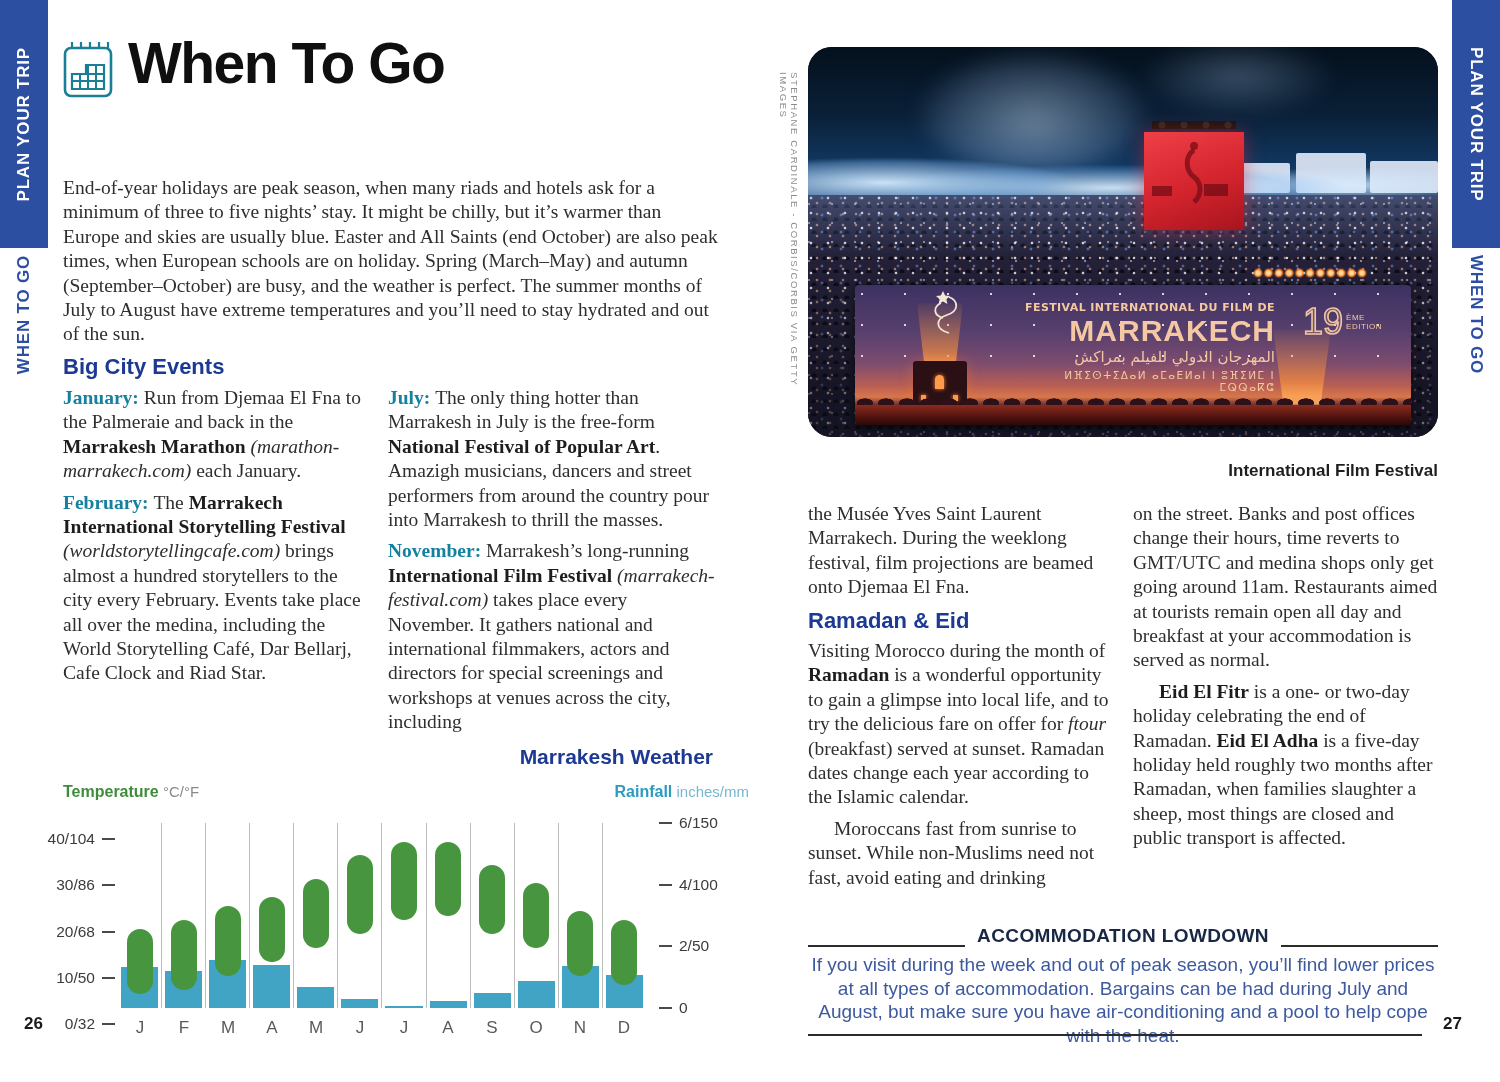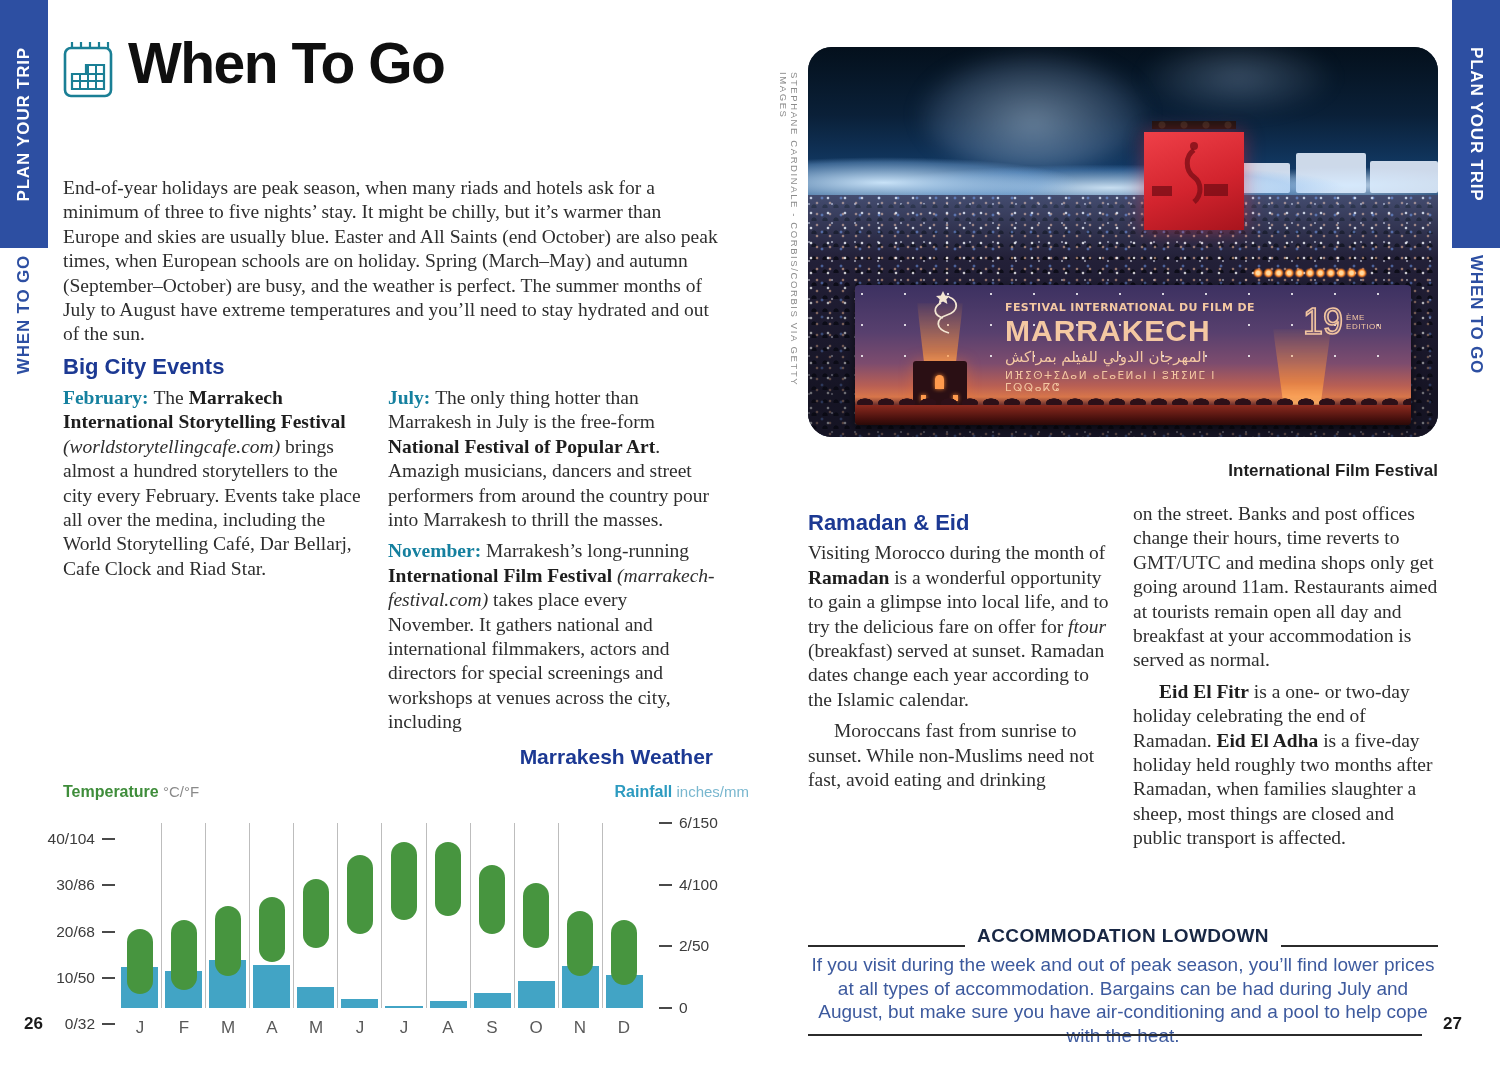--- a/index.html
+++ b/index.html
@@ -80,21 +80,21 @@
     background:radial-gradient(circle at 5px 5px,#ffd9a0 1.8px,#ff8c2d 3.2px,rgba(255,110,20,.25) 4.6px,transparent 5.4px);
     background-size:10.4px 11px;}
   #banner{left:47px;top:238px;width:556px;height:140px;border-radius:4px;overflow:hidden;
     background:linear-gradient(180deg,#3c3161 0%,#58406e 34%,#7d4c6e 56%,#b85f54 72%,#d8764a 80%,#3a1020 88%,#200a10 100%);
     box-shadow:0 3px 10px rgba(0,0,0,.6);}
   #stars{left:0;top:0;width:556px;height:90px;
     background:radial-gradient(circle at 7px 9px,rgba(255,255,255,.8) .8px,transparent 1.4px);background-size:43px 31px;}
   #btrees{left:0;top:106px;width:556px;height:16px;
     background:radial-gradient(ellipse 14px 8px at 10px 12px,#2d1018 55%,transparent 60%);background-size:21px 16px;}
   #bcarpet{left:0;top:120px;width:556px;height:20px;background:linear-gradient(180deg,#8c2a1e,#47100d 70%,#2a0a08);}
-  .btxt{color:#f4c8a2;text-align:left;}
+  .btxt{color:#f4c8a2;text-align:right;}
   #bline1{left:150px;top:16px;width:270px;font-size:11px;font-weight:600;letter-spacing:.4px;
           font-family:"DejaVu Sans","Liberation Sans",sans-serif;}
   #bname{left:150px;top:29px;width:270px;font-size:30px;font-weight:800;letter-spacing:1px;}
   #barab{left:150px;top:63px;width:270px;font-size:15px;font-family:"DejaVu Sans",sans-serif;}
   #btifi{left:150px;top:84px;width:270px;font-size:10.5px;letter-spacing:1.5px;font-family:"DejaVu Sans",sans-serif;}
   #bedition{left:448px;top:20px;color:#f4c8a2;display:flex;}
   #bed19{font-size:36px;font-weight:400;line-height:34px;color:rgba(244,200,162,.15);
          -webkit-text-stroke:1.6px #f2c5a0;}
   .bedsmall{font-size:8px;letter-spacing:.5px;margin-left:3px;margin-top:8px;line-height:9px;}
   .cone{position:absolute;filter:blur(1px);opacity:.95;
@@ -137,20 +137,21 @@
       <path d="M10 34 h14 v-9 h18 v24 h-32 z" fill="none" stroke="#1a7f95" stroke-width="2.2"></path>
       <path d="M10 41 h32 M24 34 h18 M18 34 v15 M26 25 v24 M34 25 v24" stroke="#1a7f95" stroke-width="2"></path>
     </svg>
   </div>
   <div class="abs title" style="left:128px;top:30px;">When To Go</div>
 
   <div class="abs serif" style="left:63px;top:176px;width:655px;">End-of-year holidays are peak season, when many riads and hotels ask for a minimum of three to five nights’ stay. It might be chilly, but it’s warmer than Europe and skies are usually blue. Easter and All Saints (end October) are also peak times, when European schools are on holiday. Spring (March–May) and autumn (September–October) are busy, and the weather is perfect. The summer months of July to August have extreme temperatures and you’ll need to stay hydrated and out of the sun.</div>
 
   <div class="abs navyhead" style="left:63px;top:354px;">Big City Events</div>
   <div class="abs serif" style="left:63px;top:386px;width:302px;">
+    <p><span class="rs-m">January: </span><span>Run from Djemaa El Fna to the Palmeraie and back in the </span><span class="rs-b">Marrakesh Marathon</span><span> </span><span class="rs-i">(marathon-marrakech.com)</span><span> each January.</span></p>
     <p><span class="rs-m">February: </span><span>The </span><span class="rs-b">Marrakech International Storytelling Festival</span><span> </span><span class="rs-i">(worldstorytellingcafe.com)</span><span> brings almost a hundred storytellers to the city every February. Events take place all over the medina, including the World Storytelling Café, Dar Bellarj, Cafe Clock and Riad Star.</span></p>
   </div>
   <div class="abs serif" style="left:388px;top:386px;width:330px;">
     <p><span class="rs-m">July: </span><span>The only thing hotter than Marrakesh in July is the free-form </span><span class="rs-b">National Festival of Popular Art</span><span>. Amazigh musicians, dancers and street performers from around the country pour into Marrakesh to thrill the masses.</span></p>
     <p><span class="rs-m">November: </span><span>Marrakesh’s long-running </span><span class="rs-b">International Film Festival</span><span> </span><span class="rs-i">(marrakech-festival.com)</span><span> takes place every November. It gathers national and international filmmakers, actors and directors for special screenings and workshops at venues across the city, including</span></p>
   </div>
 
   <div class="abs" style="left:63px;top:745px;width:650px;height:310px;">
     <div class="navyhead" style="font-size:21px;text-align:right;">Marrakesh Weather</div>
     <div class="abs" style="left:0;top:38px;">
@@ -291,20 +292,21 @@
         </span>
       </div>
       <div class="abs" id="btrees"></div>
       <div class="abs" id="bcarpet"></div>
     </div>
   </div>
 
   <div class="abs caption" style="left:1038px;top:461px;width:400px;text-align:right;">International Film Festival</div>
 
   <div class="abs serif" style="left:808px;top:502px;width:302px;">
+    <p>the Musée Yves Saint Laurent Marrakech. During the weeklong festival, film projections are beamed onto Djemaa El Fna.</p>
     <div class="navyhead" style="margin:9px 0 6px 0;font-family:'Liberation Sans','DejaVu Sans',sans-serif;">Ramadan &amp; Eid</div>
     <p><span>Visiting Morocco during the month of </span><span class="rs-b">Ramadan</span><span> is a wonderful opportunity to gain a glimpse into local life, and to try the delicious fare on offer for </span><span class="rs-i">ftour</span><span> (breakfast) served at sunset. Ramadan dates change each year according to the Islamic calendar.</span></p>
     <p class="indent" style="margin-top:0;">Moroccans fast from sunrise to sunset. While non-Muslims need not fast, avoid eating and drinking</p>
   </div>
   <div class="abs serif" style="left:1133px;top:502px;width:306px;">
     <p>on the street. Banks and post offices change their hours, time reverts to GMT/UTC and medina shops only get going around 11am. Restaurants aimed at tourists remain open all day and breakfast at your accommodation is served as normal.</p>
     <p class="indent"><span class="rs-b">Eid El Fitr</span><span> is a one- or two-day holiday celebrating the end of Ramadan. </span><span class="rs-b">Eid El Adha</span><span> is a five-day holiday held roughly two months after Ramadan, when families slaughter a sheep, most things are closed and public transport is affected.</span></p>
   </div>
 
   <div class="abs" style="left:808px;top:925px;width:630px;">

